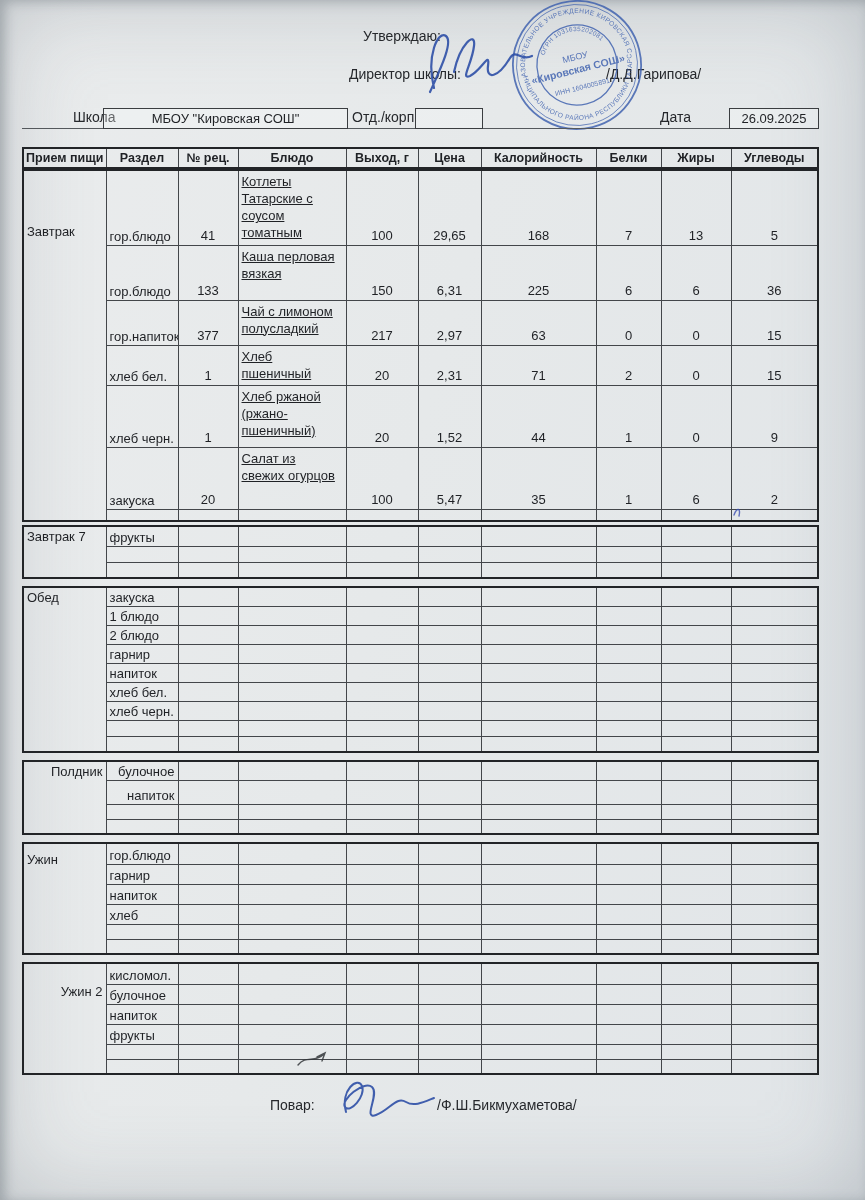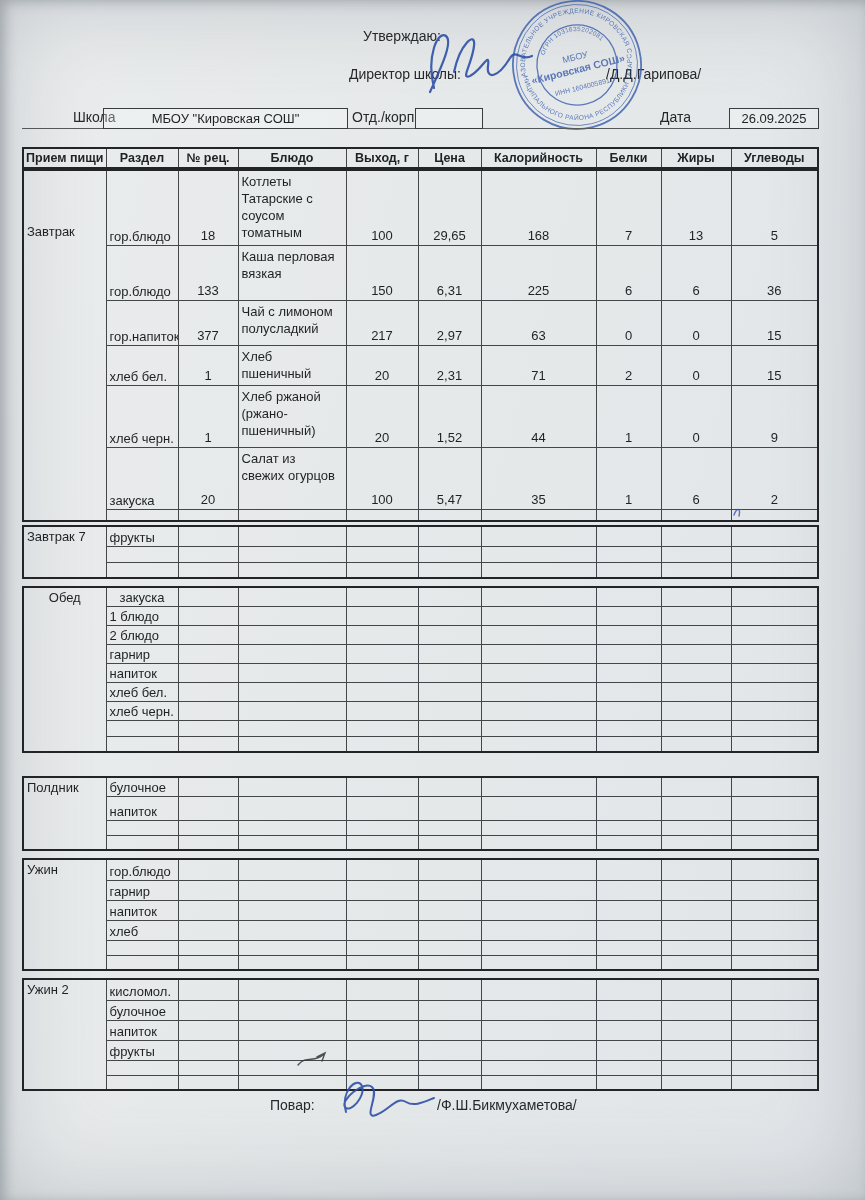--- a/index.html
+++ b/index.html
@@ -12,21 +12,21 @@
   .box{position:absolute;height:19px;border:1px solid #3a3d40;display:flex;align-items:center;
        justify-content:center;font-size:13px;color:#1f2125;background:rgba(250,252,252,.30);}
   .hline{position:absolute;left:22px;top:128px;width:795px;height:1px;background:#54585c;}
   #menu-table{position:absolute;left:22px;top:147px;width:795px;}
   table.grid{border-collapse:collapse;table-layout:fixed;width:795px;color:#1f2125;
        border:2px solid #222427;}
   table.grid td{border:1px solid #43464a;padding:1px 3px;overflow:hidden;font-size:13px;}
   table.grid td.hc{font-weight:bold;text-align:center;font-size:12.5px;height:18px;padding:0 1px;}
   table.grid td.meal{vertical-align:top;}
   table.grid td.rz{vertical-align:bottom;white-space:nowrap;}
-  table.grid td.dish{vertical-align:top;white-space:pre-line;line-height:1.32;padding-top:2px;}
+  table.grid td.dish{vertical-align:top;white-space:pre-line;line-height:1.32;padding-top:2px;text-decoration:underline;}
   table.grid td.num{vertical-align:bottom;text-align:center;padding-bottom:2px;}
   .abs{position:absolute;}
   svg{overflow:visible;}
 </style>
 </head>
 <body>
 
 <div class="paper">
 
   <div class="lbl" style="left:363px;top:28px;">Утверждаю:</div>
@@ -115,21 +115,21 @@
           <col style="width: 63px;">
           <col style="width: 115px;">
           <col style="width: 65px;">
           <col style="width: 70px;">
           <col style="width: 87px;">
         </colgroup>
         <tbody>
           <tr style="height: 75px;">
             <td rowspan="7" class="meal" style="padding-top: 53px;">Завтрак</td>
             <td class="rz">гор.блюдо</td>
-            <td class="num">18</td>
+            <td class="num">41</td>
             <td class="dish">Котлеты
 Татарские с
 соусом
 томатным</td>
             <td class="num">100</td>
             <td class="num">29,65</td>
             <td class="num">168</td>
             <td class="num">7</td>
             <td class="num">13</td>
             <td class="num">5</td>
@@ -265,21 +265,21 @@
           <col style="width: 60px;">
           <col style="width: 108px;">
           <col style="width: 72px;">
           <col style="width: 63px;">
           <col style="width: 115px;">
           <col style="width: 65px;">
           <col style="width: 70px;">
           <col style="width: 87px;">
         </colgroup>
         <tbody>
-          <tr style="height: 19px; text-align: center;">
+          <tr style="height: 19px;">
             <td rowspan="9" class="meal" style="padding-top: 2px;">Обед</td>
             <td class="rz">закуска</td>
             <td class="num"></td>
             <td class="dish"></td>
             <td class="num"></td>
             <td class="num"></td>
             <td class="num"></td>
             <td class="num"></td>
             <td class="num"></td>
             <td class="num"></td>
@@ -367,21 +367,21 @@
             <td class="dish"></td>
             <td class="num"></td>
             <td class="num"></td>
             <td class="num"></td>
             <td class="num"></td>
             <td class="num"></td>
             <td class="num"></td>
           </tr>
         </tbody>
       </table>
-      <table class="grid" style="margin-top: 23px;">
+      <table class="grid" style="margin-top: 7px; text-align: right;">
         <colgroup>
           <col style="width: 83px;">
           <col style="width: 72px;">
           <col style="width: 60px;">
           <col style="width: 108px;">
           <col style="width: 72px;">
           <col style="width: 63px;">
           <col style="width: 115px;">
           <col style="width: 65px;">
           <col style="width: 70px;">
@@ -443,21 +443,21 @@
           <col style="width: 108px;">
           <col style="width: 72px;">
           <col style="width: 63px;">
           <col style="width: 115px;">
           <col style="width: 65px;">
           <col style="width: 70px;">
           <col style="width: 87px;">
         </colgroup>
         <tbody>
           <tr style="height: 21px;">
-            <td rowspan="6" class="meal" style="padding-top: 2px;">Ужин</td>
+            <td rowspan="6" class="meal" style="padding-top: 8px;">Ужин</td>
             <td class="rz">гор.блюдо</td>
             <td class="num"></td>
             <td class="dish"></td>
             <td class="num"></td>
             <td class="num"></td>
             <td class="num"></td>
             <td class="num"></td>
             <td class="num"></td>
             <td class="num"></td>
           </tr>
@@ -526,21 +526,21 @@
           <col style="width: 108px;">
           <col style="width: 72px;">
           <col style="width: 63px;">
           <col style="width: 115px;">
           <col style="width: 65px;">
           <col style="width: 70px;">
           <col style="width: 87px;">
         </colgroup>
         <tbody>
           <tr style="height: 21px;">
-            <td rowspan="6" class="meal" style="padding-top: 2px;">Ужин 2</td>
+            <td rowspan="6" class="meal" style="padding-top: 20px; text-align: right;">Ужин 2</td>
             <td class="rz">кисломол.</td>
             <td class="num"></td>
             <td class="dish"></td>
             <td class="num"></td>
             <td class="num"></td>
             <td class="num"></td>
             <td class="num"></td>
             <td class="num"></td>
             <td class="num"></td>
           </tr>

